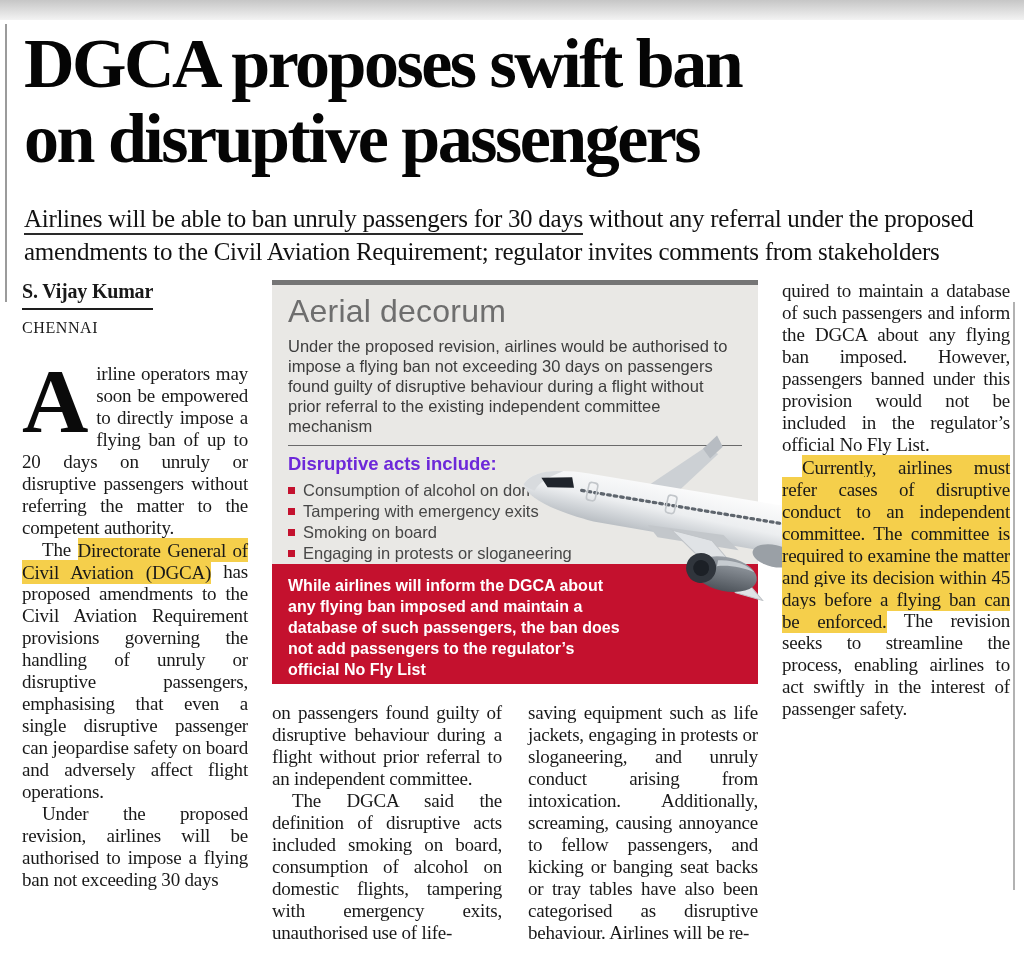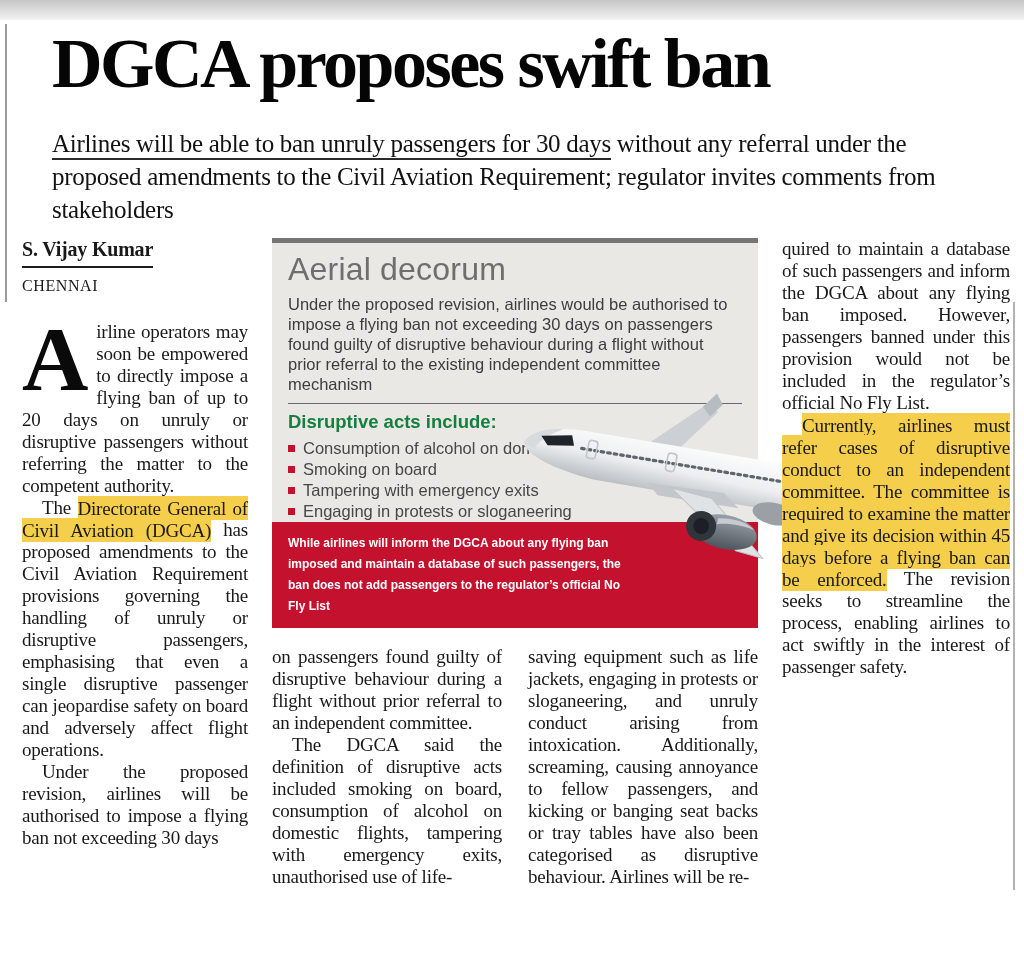--- a/index.html
+++ b/index.html
@@ -20,21 +20,21 @@
     overflow:hidden;
     background:#fff;
     font-family:"Liberation Serif", serif;
     color:var(--body);
   }
   .top-band{height:20px;width:100%;background:linear-gradient(#c6c6c6,#f3f3f3);}
   .left-rule{position:absolute;left:5px;top:24px;width:2px;height:278px;background:var(--rule);}
   .right-rule{position:absolute;right:9px;top:302px;width:2px;height:588px;background:#b2b2b2;}
 
   
-  .header{padding:6px 32px 0 24px;margin-left:28px;}
+  .header{padding:6px 32px 0 24px;}
   .headline{
     font-weight:bold;color:#050505;
     font-size:70px;line-height:75px;letter-spacing:-2.5px;
   }
   .deck{
     margin-top:26px;max-width:1002px;
     font-size:25px;line-height:33px;color:#121212;letter-spacing:-0.3px;
   }
   .deck .u{border-bottom:2px solid #2a2a2a;padding-bottom:1px;}
 
@@ -62,47 +62,47 @@
     border-top:5px solid var(--ig-border);
     background:var(--ig-bg);
     font-family:"Liberation Sans", sans-serif;
     display:flex;flex-direction:column;
     min-height:337px;
   }
   .ig-inner{padding:8px 16px 0 16px;flex:1;}
   .ig-title{font-size:32px;color:var(--ig-title);font-weight:normal;letter-spacing:0.2px;margin-bottom:6px;}
   .ig-intro{font-size:16.5px;line-height:20px;color:var(--ig-text);max-width:440px;}
   .ig-rule{border:none;border-top:1px solid #6a6a6a;margin:9px 0 7px 0;}
-  .ig-list-heading{font-size:18.5px;font-weight:bold;color:#15803d;margin-bottom:5px;}
+  .ig-list-heading{font-size:18.5px;font-weight:bold;color:#6d28d9;margin-bottom:5px;}
   .ig-list{list-style:none;}
   .ig-list li{display:flex;align-items:baseline;font-size:16.5px;line-height:21px;color:#474747;}
   .ig-list .bullet{flex:0 0 auto;width:7px;height:7px;background:var(--red);margin-right:8px;position:relative;top:-2px;}
   .ig-footer{
     background:var(--red);color:#fff;font-weight:bold;
-    font-size:12px;line-height:21px;
-    padding:11px 128px 11px 16px;
+    font-size:16px;line-height:21px;
+    padding:11px 128px 4px 16px;
   }
   .plane-wrap{
     position:absolute;right:-24px;top:116px;
     width:266px;height:200px;overflow:hidden;z-index:3;
     pointer-events:none;
   }
   .mid-cols{display:flex;gap:26px;margin-top:18px;}
   .mid-cols .col{flex:1;}
 </style>
 </head>
 <body>
 
 <div class="page">
   <div class="top-band"></div>
   <div class="left-rule"></div>
   <div class="right-rule"></div>
 
   <div class="header">
-    <h1 class="headline"><span>DGCA proposes swift ban</span><br></h1>
+    <h1 class="headline"><span>DGCA proposes swift ban</span><br><span>on disruptive passengers</span></h1>
     <p class="deck"><span class="u">Airlines will be able to ban unruly passengers for 30 days</span><span> without any referral under the proposed amendments to the Civil Aviation Requirement; regulator invites comments from stakeholders</span></p>
   </div>
 
   <div class="content">
 
     <div class="col col-1">
       <div class="byline-block">
         <div class="byline">S. Vijay Kumar</div>
         <div class="dateline">CHENNAI</div>
       </div>
@@ -120,25 +120,25 @@
           <p class="ig-intro">Under the proposed revision, airlines would be authorised to impose a flying ban not exceeding 30 days on passengers found guilty of disruptive behaviour during a flight without prior referral to the existing independent committee mechanism</p>
           <hr class="ig-rule">
           <div class="ig-list-heading">Disruptive acts include:</div>
           <ul class="ig-list">
               <li>
                 <span class="bullet"></span>
                 <span>Consumption of alcohol on domestic flights</span>
               </li>
               <li>
                 <span class="bullet"></span>
+                <span>Tampering with emergency exits</span>
+              </li>
+              <li>
+                <span class="bullet"></span>
                 <span>Smoking on board</span>
-              </li>
-              <li>
-                <span class="bullet"></span>
-                <span>Tampering with emergency exits</span>
               </li>
               <li>
                 <span class="bullet"></span>
                 <span>Engaging in protests or sloganeering</span>
               </li>
             </ul>
         </div>
         <div class="ig-footer">While airlines will inform the DGCA about any flying ban imposed and maintain a database of such passengers, the ban does not add passengers to the regulator’s official No Fly List</div>
 
         <div class="plane-wrap">

